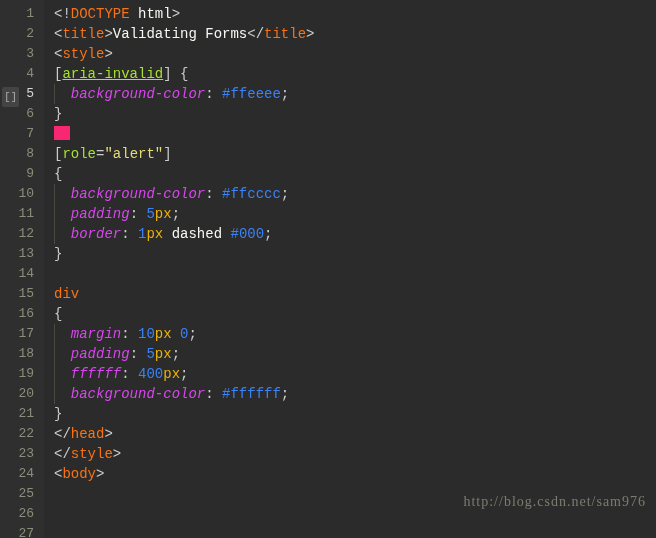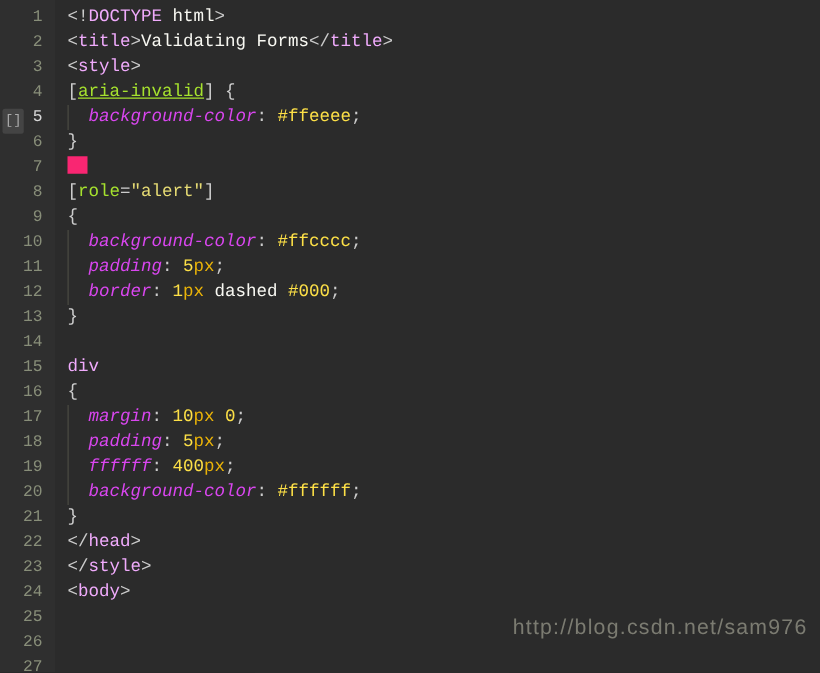--- a/index.html
+++ b/index.html
@@ -50,26 +50,26 @@
     padding: 4px 0 4px 10px;
     flex: 1;
     position: relative;
   }
   .line {
     height: 20px;
     white-space: pre;
   }
   
   .p   { color: #cccccc; }   
-  .tag { color: #f0abfc; text-align: right; }   
+  .tag { color: #f97316; text-align: right; }   
   .sel { color: #a6e22e; }   
   .selU { color: #a6e22e; text-decoration: underline; margin-top: 16px; } 
   .str { color: #e6db74; }   
   .prop{ color: #d946ef; font-style: italic; } 
-  .num { color: #fde047; }   
+  .num { color: #3b82f6; }   
   .unit{ color: #eab308; }   
   .txt { color: #f8f8f2; margin-top: 36px; }   
   .swatch {
     display: inline-block;
     width: 16px;
     height: 14px;
     background: #f92672;
     vertical-align: middle;
     position: relative;
     top: -1px;
@@ -79,22 +79,22 @@
     display: inline-block;
     height: 20px;
     margin-right: -1px;
     vertical-align: top;
   }
   .watermark {
     position: absolute;
     right: 10px;
     bottom: 26px;
     color: #8a8a7e;
-    font-family: Liberation Sans, sans-serif;
-    font-size: 17px;
+    font-family: Liberation Serif, serif;
+    font-size: 14px;
     letter-spacing: 1px;
     opacity: 0.85;
     pointer-events: none;
   }
 </style>
 </head>
 <body>
 
 <div class="editor">
 

